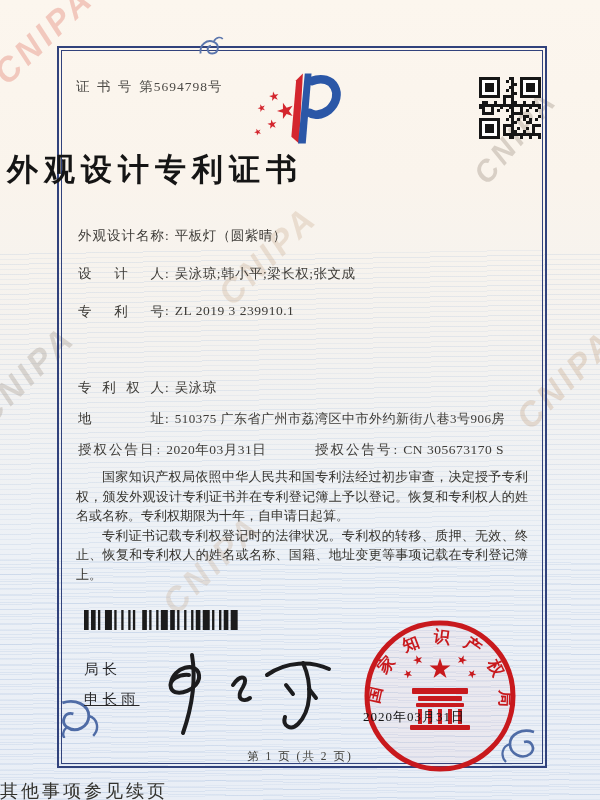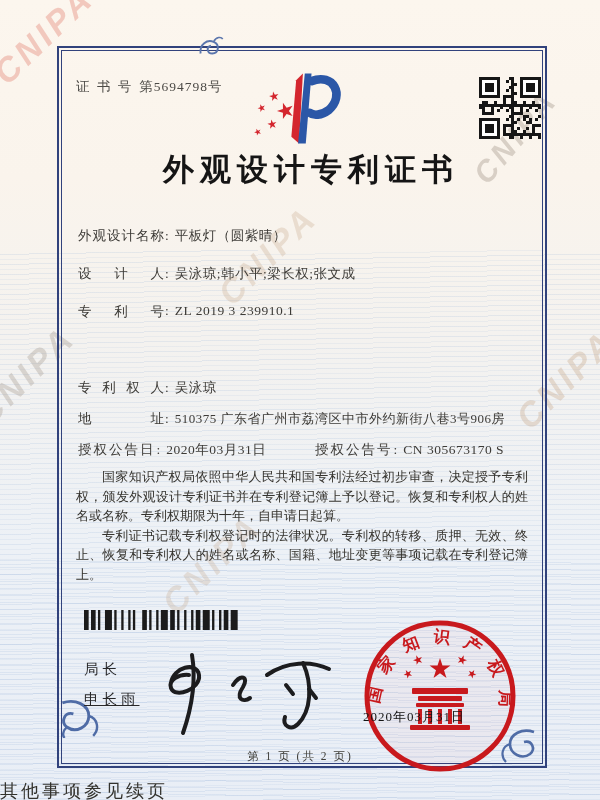--- a/index.html
+++ b/index.html
@@ -19,22 +19,22 @@
     background:repeating-linear-gradient(181deg,
       rgba(120,155,205,0) 0 3px, rgba(120,155,205,.14) 3px 4px, rgba(120,155,205,0) 4px 7px);
   }
   .frame{position:absolute;left:57px;top:46px;width:486px;height:718px;border:2px solid #31427c;}
   .frame::after{content:"";position:absolute;inset:2px;border:1px solid #31427c;}
   .wm{position:absolute;font-family:"Liberation Sans","DejaVu Sans",sans-serif;
       font-style:italic;font-weight:700;letter-spacing:4px;pointer-events:none;white-space:nowrap;}
   .abs{position:absolute;}
   .cert-no{left:76px;top:78px;font-size:13.5px;color:#4c4a46;letter-spacing:2px;white-space:nowrap;}
   .cert-no .num{margin-left:6px;letter-spacing:1px;}
-  .title{left:0;right:0;top:149px;text-align:center;font-size:31px;font-weight:700;
-         color:#151515;letter-spacing:6px;padding-left:22px;}
+  .title{left:0;right:0;top:149px;font-size:31px;font-weight:700;
+         color:#151515;letter-spacing:6px;padding-left:7px;}
   .row{position:absolute;left:78px;font-size:13.5px;color:#3d3b37;white-space:nowrap;}
   .flabel{display:inline-block;width:86px;text-align:justify;text-align-last:justify;vertical-align:top;}
   .colon{margin:0 6px 0 1px;}
   .row .val{letter-spacing:.5px;}
   .grant2{position:absolute;left:237px;top:0;}
   .paras{position:absolute;left:76px;top:467px;width:452px;}
   .paras p{margin:0;font-size:13px;line-height:19.5px;text-indent:2em;text-align:justify;color:#35332e;}
   .signer{left:84px;font-size:14.5px;color:#28282a;letter-spacing:4px;font-family:"Liberation Sans","DejaVu Sans",sans-serif;}
   .seal-date{left:363px;top:708px;font-size:13px;color:#141414;letter-spacing:1px;white-space:nowrap;}
   .page-num{left:0;right:0;top:749px;text-align:center;font-size:11.5px;color:#3f3e39;letter-spacing:2px;}

